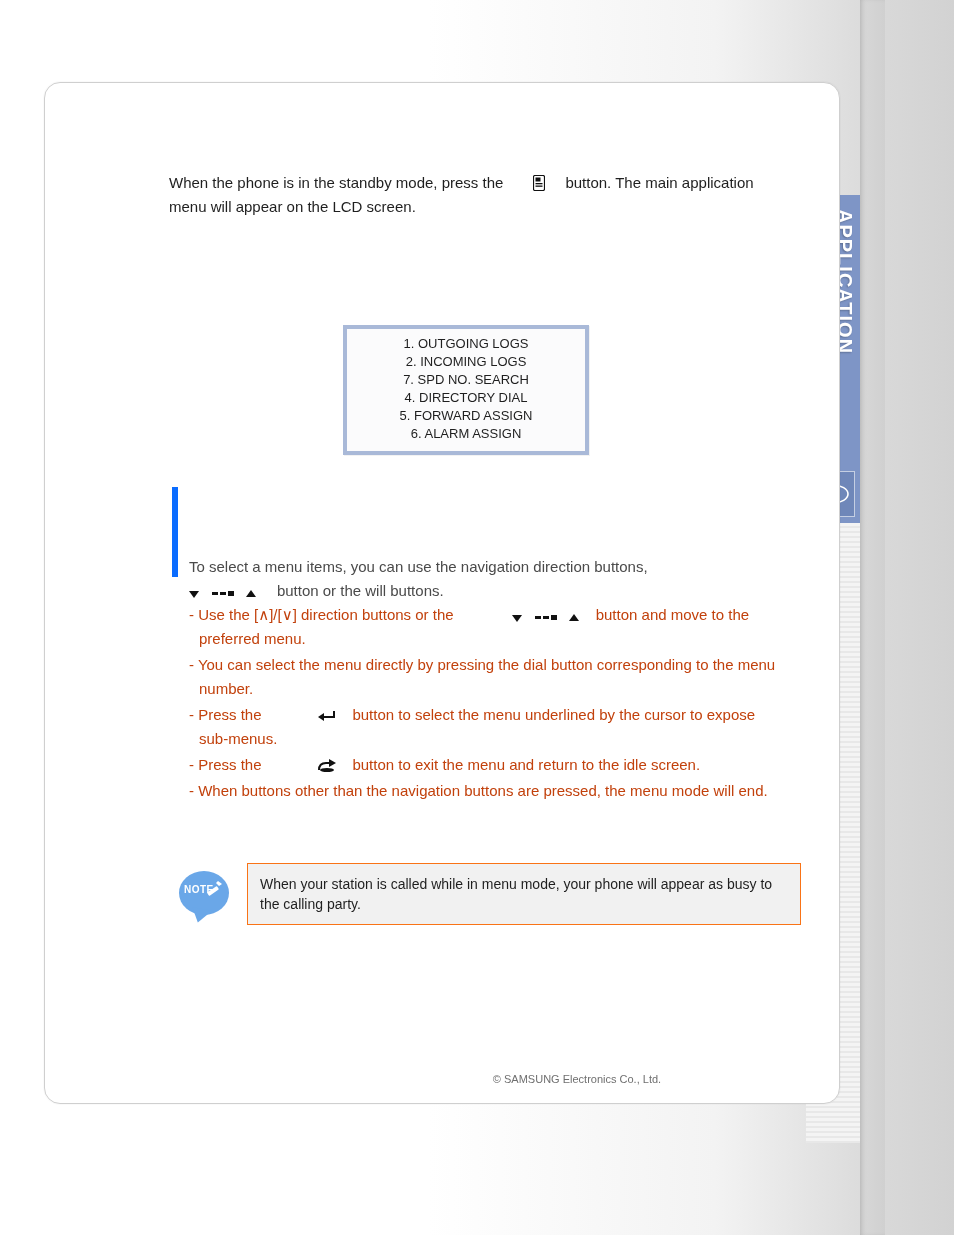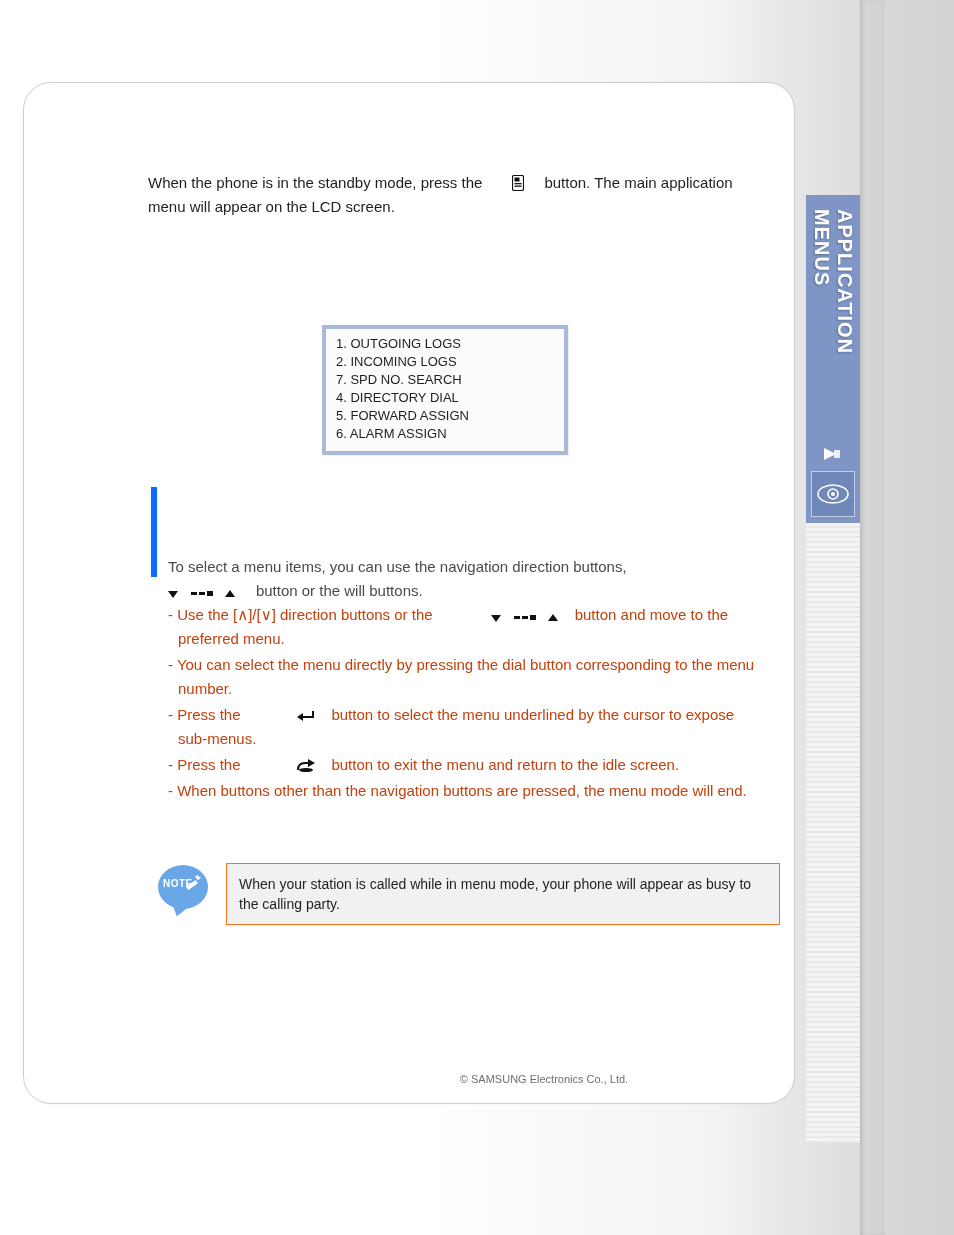--- a/index.html
+++ b/index.html
@@ -11,28 +11,29 @@
     background: #fff;
   }
   .canvas {
     position: relative;
     width: 954px;
     height: 1235px;
     background: linear-gradient(to right, #ffffff 0%, #ffffff 45%, #f3f3f3 75%, #d9d9d9 92%, #d2d2d2 100%);
   }
   .page {
     position: absolute;
-    left: 23px;
+    left: 44px;
     top: 82px;
     width: 770px;
     height: 1020px;
     background: #ffffff;
     border: 1px solid #cfcfcf;
-    border-radius: 28px;
+    border-radius: 16px;
     box-shadow: 0 0 0 1px rgba(0,0,0,0.02);
+    padding-left: 24px;
   }
   .content {
     position: absolute;
     left: 124px;
     top: 88px;
     width: 610px;
     color: #1f1f1f;
     font-size: 15px;
     line-height: 24px;
   }
@@ -45,20 +46,21 @@
     left: 298px;
     top: 242px;
     width: 218px;
     border: 4px solid #a9b9d8;
     background: #fbfbfc;
     padding: 6px 10px 8px;
     font-size: 13px;
     line-height: 18px;
     color: #1f1f1f;
     box-shadow: 1px 1px 0 rgba(0,0,0,0.05);
+    text-align: center;
   }
   .lcd-box .item { white-space: nowrap; }
   .blue-bar {
     position: absolute;
     left: 127px;
     top: 404px;
     width: 6px;
     height: 90px;
     background: #0a6cff;
   }
@@ -81,21 +83,21 @@
     line-height: 24px;
     color: #c2410c;
   }
   .tips .row { margin-bottom: 2px; text-indent: -10px; padding-left: 10px; }
   .note-wrap {
     position: absolute;
     left: 132px;
     top: 780px;
     width: 624px;
     display: flex;
-    align-items: flex-start;
+    align-items: flex-end;
   }
   .note-badge {
     width: 56px;
     height: 56px;
     position: relative;
     flex: 0 0 auto;
     margin-right: 14px;
   }
   .note-badge .bubble {
     position: absolute;

